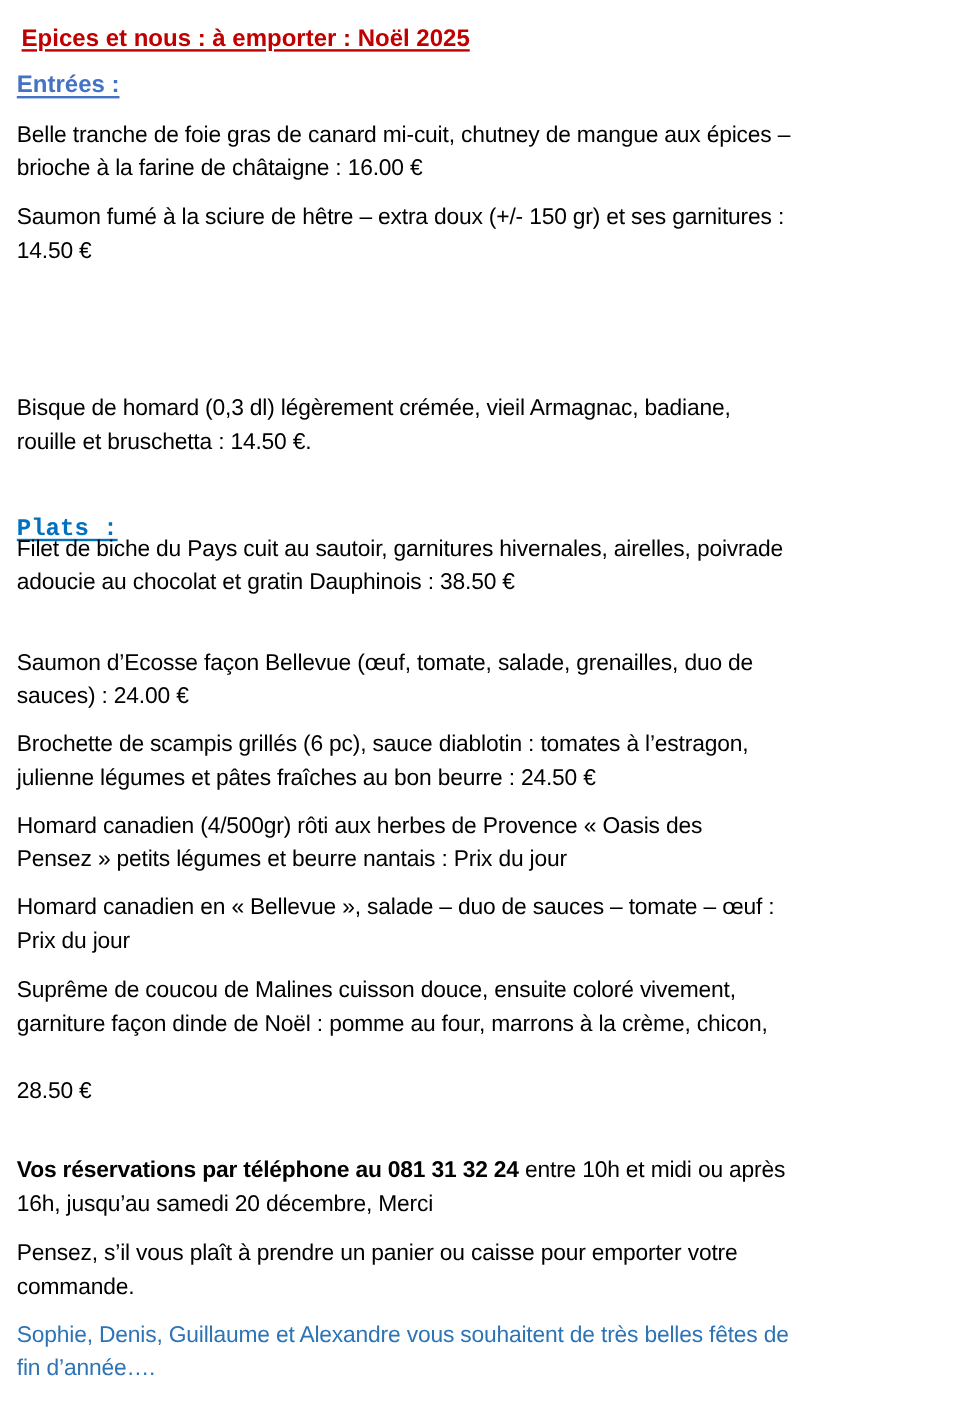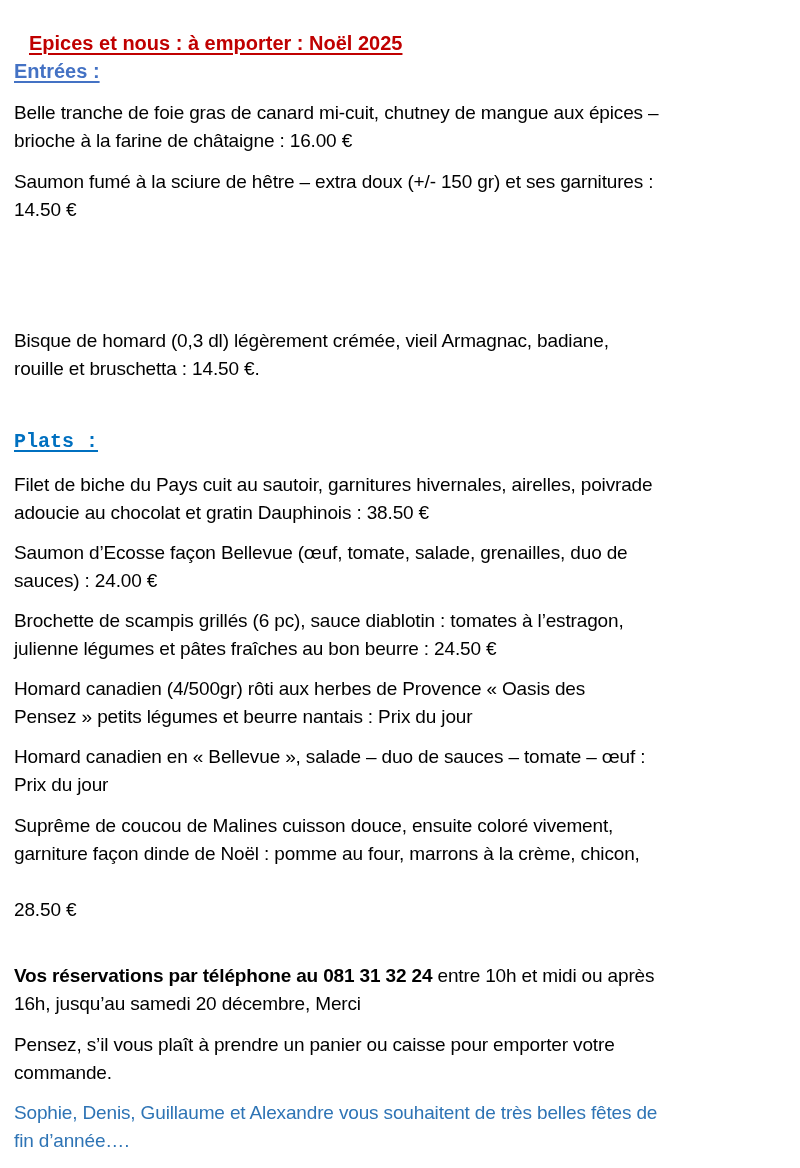--- a/index.html
+++ b/index.html
@@ -24,21 +24,21 @@
     .title {
       position: absolute;
       left: 14px;
       top: 14px;
       font-size: 20px;
       font-weight: bold;
       color: #c00000;
       text-decoration: underline;
       text-decoration-thickness: 2px;
       text-underline-offset: 3px;
-      margin: 15px;
+      margin: 4px;
       line-height: 28px;
       white-space: nowrap;
     }
     .section-heading {
       position: absolute;
       left: 14px;
       font-size: 20px;
       font-weight: bold;
       text-decoration: underline;
       text-decoration-thickness: 2px;
@@ -81,21 +81,21 @@
   </p>
 
 
   <p class="para" style="top:327px">
     <span>Bisque de homard (0,3 dl) légèrement crémée, vieil Armagnac, badiane,</span><br>
     <span>rouille et bruschetta : 14.50 €.</span>
   </p>
 
   <h2 class="section-heading h-plats">Plats :</h2>
 
-  <p class="para" style="top:471px">
+  <p class="para" style="top:444px">
     <span>Filet de biche du Pays cuit au sautoir, garnitures hivernales, airelles, poivrade</span><br>
     <span>adoucie au chocolat et gratin Dauphinois : 38.50 €</span>
   </p>
 
   <p class="para" style="top:539px">
     <span>Saumon d’Ecosse façon Bellevue (œuf, tomate, salade, grenailles, duo de</span><br>
     <span>sauces) : 24.00 €</span>
   </p>
 
   <p class="para" style="top:607px">

